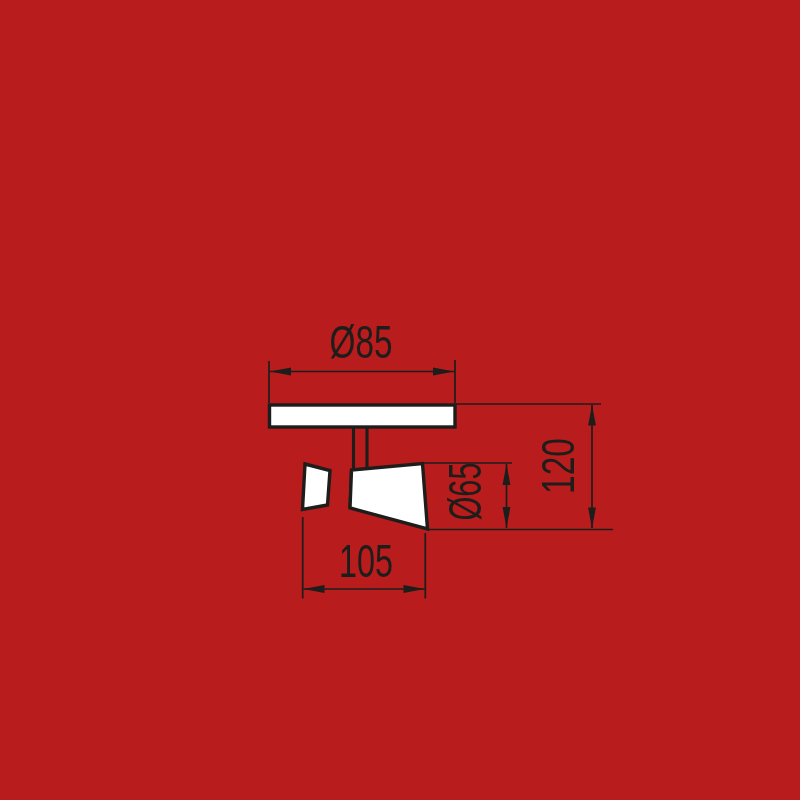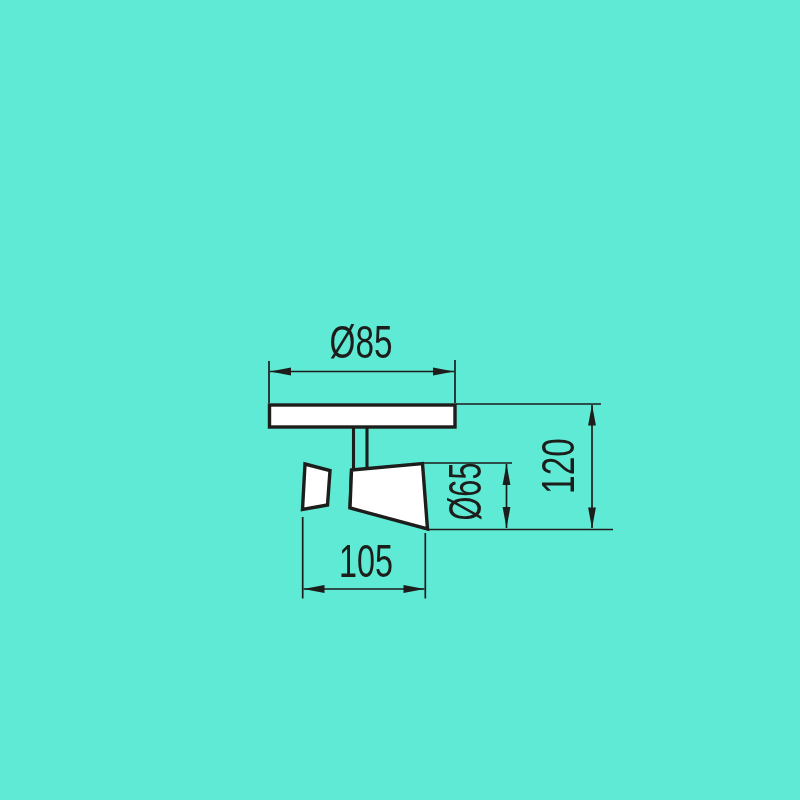--- a/index.html
+++ b/index.html
@@ -4,21 +4,21 @@
 <style>
   html, body {
     margin: 0;
     padding: 0;
     background: #ffffff;
   }
   .canvas {
     position: relative;
     width: 800px;
     height: 800px;
-    background: #5eead4;
+    background: #b91c1c;
     overflow: hidden;
   }
   svg { display: block; }
   .dim-text {
     font-family: "Liberation Sans", sans-serif;
     font-size: 46px;
     letter-spacing: 0px;
   }
 </style>
 </head>

